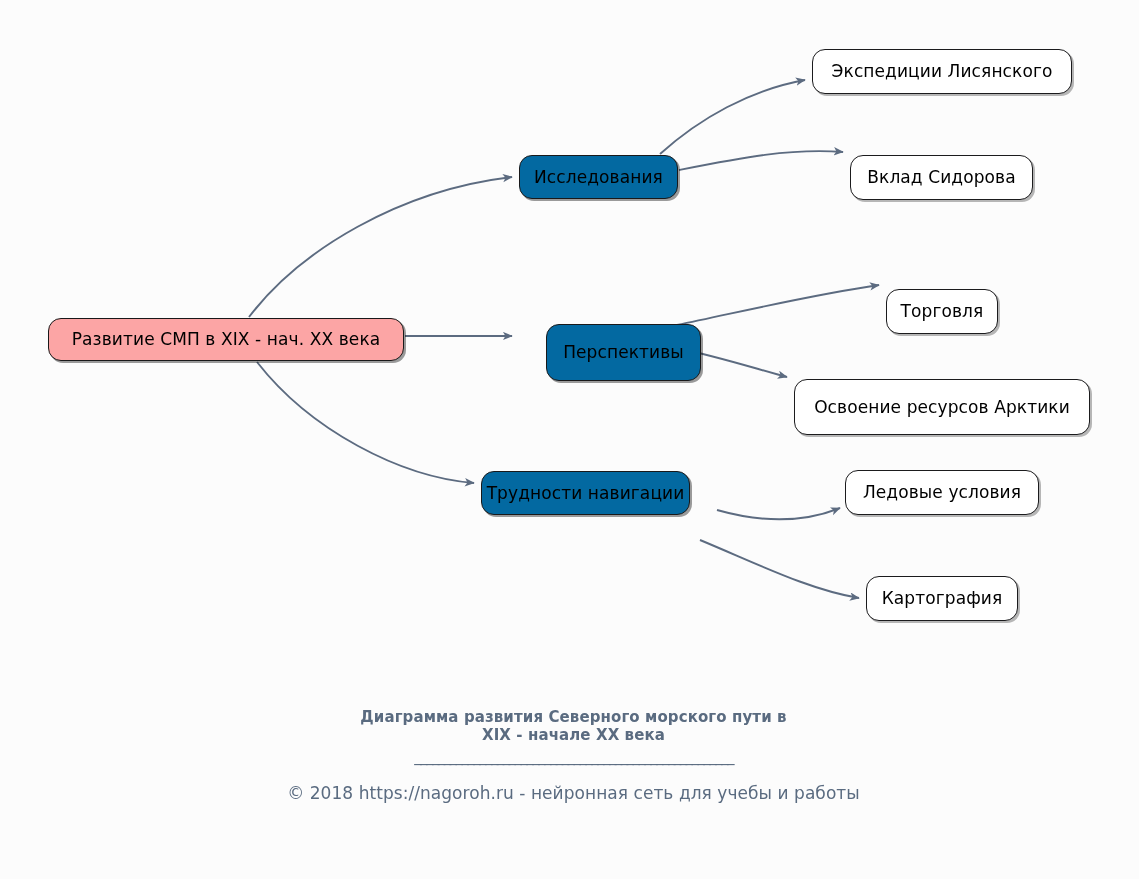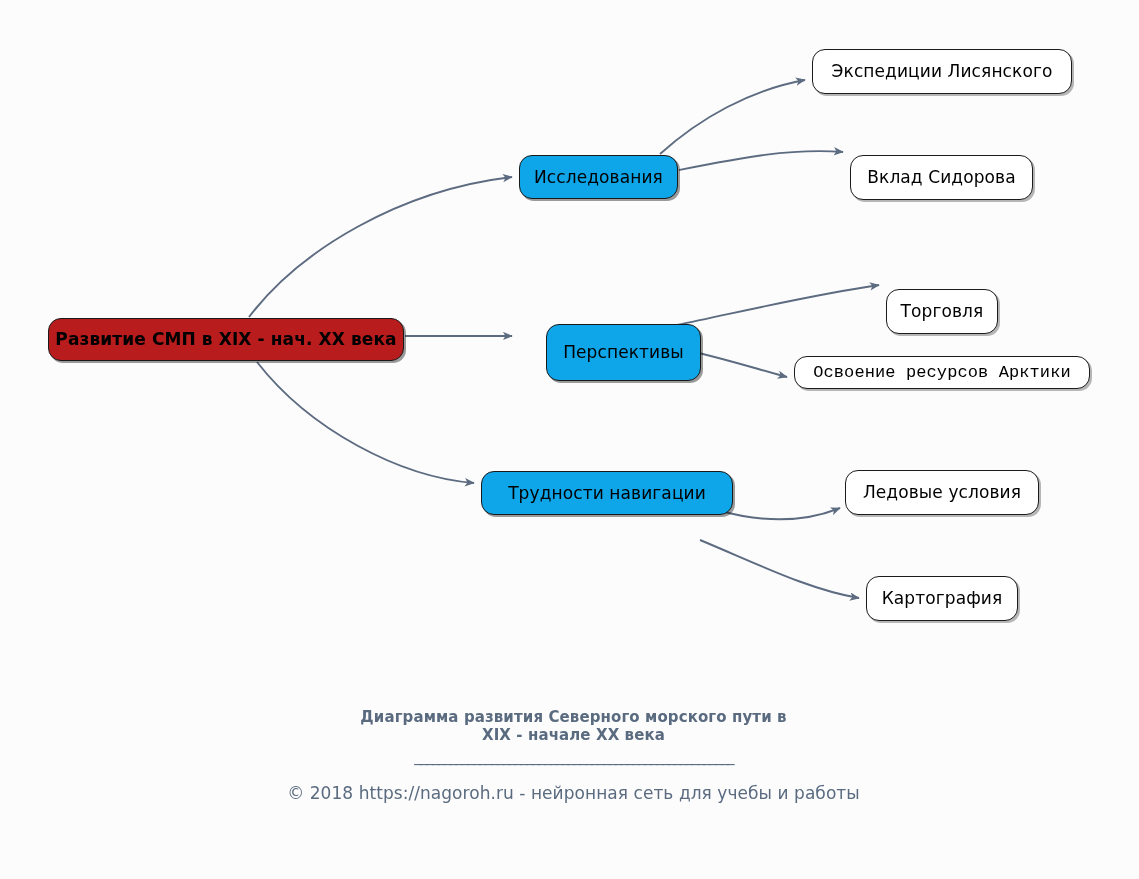--- a/index.html
+++ b/index.html
@@ -32,27 +32,26 @@
     justify-content: center;
     white-space: nowrap;
     border-radius: 13px;
     font-family: "DejaVu Sans", "Liberation Sans", sans-serif;
     font-size: 17px;
     line-height: 1;
     color: #000000;
     letter-spacing: 0.1px;
   }
   .node-root {
-    background: #b91c1c;
+    background: #fca5a5;
     border: 1.6px solid #19191a;
     box-shadow: 2px 2px 0 rgba(20,20,20,0.42);
-    font-weight: bold;
   }
   .node-branch {
-    background: #0ea5e9;
+    background: #0369a1;
     border: 1.6px solid #19191a;
     box-shadow: 2px 2px 0 rgba(20,20,20,0.42);
   }
   .node-leaf {
     background: #ffffff;
     border: 1.6px solid #1b1b1d;
     box-shadow: 2px 2px 0 rgba(20,20,20,0.30);
   }
   .footer {
     position: absolute;
@@ -122,37 +121,37 @@
   </div>
 
   <div class="node node-branch" style="left:519px; top:155px; width:159px; height:44px;">
     <span>Исследования</span>
   </div>
 
   <div class="node node-branch" style="left:521px; top:324px; width:155px; height:57px;margin-left:25px;">
     <span>Перспективы</span>
   </div>
 
-  <div class="node node-branch" style="left:481px; top:471px; width:252px; height:44px;">
+  <div class="node node-branch" style="left:481px; top:471px; width:209px; height:44px;">
     <span>Трудности навигации</span>
   </div>
 
   <div class="node node-leaf" style="left:812px; top:49px; width:260px; height:45px;text-align:right;">
     <span>Экспедиции Лисянского</span>
   </div>
 
   <div class="node node-leaf" style="left:850px; top:155px; width:183px; height:45px;">
     <span>Вклад Сидорова</span>
   </div>
 
   <div class="node node-leaf" style="left:886px; top:261px; width:112px; height:45px;margin-top:28px;">
     <span>Торговля</span>
   </div>
 
-  <div class="node node-leaf" style="left:794px; top:356px; width:296px; height:33px;font-family:Liberation Mono, monospace;">
+  <div class="node node-leaf" style="left:794px; top:379px; width:296px; height:56px;">
     <span>Освоение ресурсов Арктики</span>
   </div>
 
   <div class="node node-leaf" style="left:845px; top:470px; width:194px; height:45px;">
     <span>Ледовые условия</span>
   </div>
 
   <div class="node node-leaf" style="left:866px; top:576px; width:152px; height:45px;text-align:right;">
     <span>Картография</span>
   </div>

